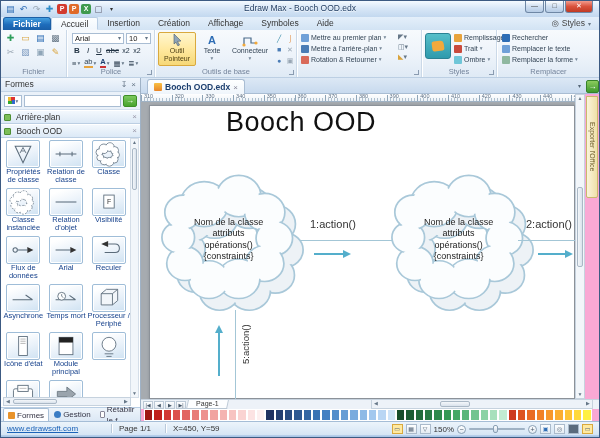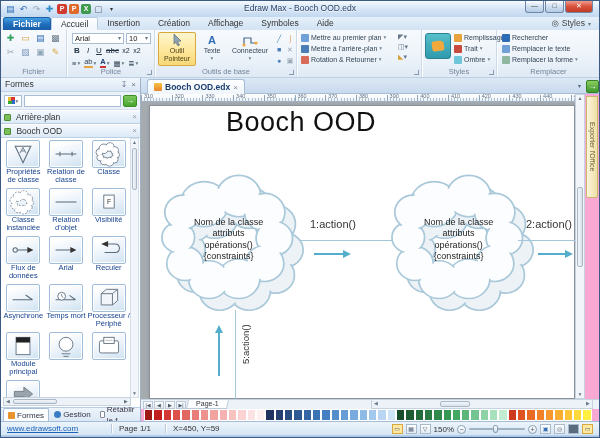--- a/index.html
+++ b/index.html
@@ -513,20 +513,27 @@
         </div>
         <div class="scell">
           <div class="sthumb"><svg viewBox="0 0 30 30" width="100%" height="100%">
               <path d="M6 10 L12 5 H25 V18 L19 23 H6 Z" fill="#F2F6FA" stroke="#5a6b7a"></path>
               <path d="M6 10 H19 V23 M19 10 L25 5" fill="none" stroke="#5a6b7a"></path>
             </svg></div>
           <div class="slabel">Processeur / Périphé</div>
         </div>
         <div class="scell">
           <div class="sthumb"><svg viewBox="0 0 30 30" width="100%" height="100%">
+              <rect x="10" y="4" width="10" height="22" fill="#fff" stroke="#5a6b7a"></rect>
+              <path d="M12 7 H18 M12 9.5 H18 M12 12 H18" stroke="#999" stroke-width="0.8" fill="none"></path>
+            </svg></div>
+          <div class="slabel">Icône d'état</div>
+        </div>
+        <div class="scell">
+          <div class="sthumb"><svg viewBox="0 0 30 30" width="100%" height="100%">
               <rect x="7" y="5" width="16" height="20" fill="#fff" stroke="#5a6b7a"></rect>
               <rect x="7" y="5" width="16" height="6" fill="#222"></rect>
             </svg></div>
           <div class="slabel">Module principal</div>
         </div>
         <div class="scell">
           <div class="sthumb"><svg viewBox="0 0 30 30" width="100%" height="100%">
               <circle cx="15" cy="13" r="8" fill="#fff" stroke="#5a6b7a"></circle>
               <path d="M10 24 H20 M12 27 H18" stroke="#5a6b7a" stroke-width="1" fill="none"></path>
             </svg></div>

